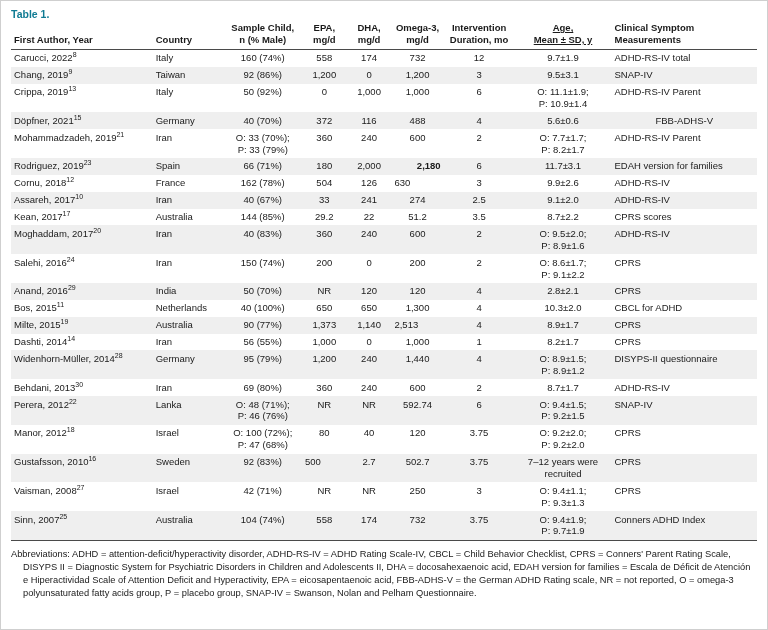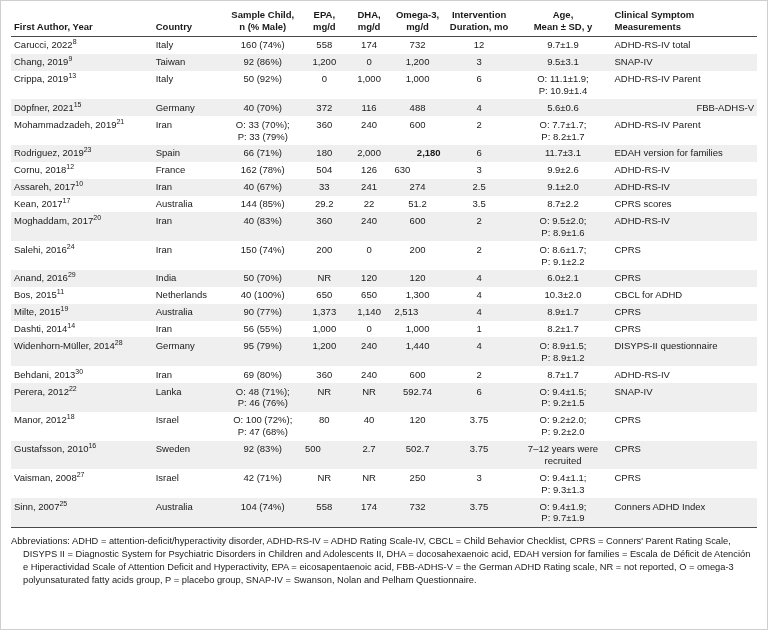--- a/index.html
+++ b/index.html
@@ -33,20 +33,21 @@
   sup { font-size: 7px; line-height: 0; }
   .footnote {
     font-size: 9.3px; line-height: 1.4; margin: 7px 0 0 0; color: #1a1a1a;
     padding-left: 12px; text-indent: -12px;
   }
 </style>
 </head>
 <body>
 
 <div class="page">
+  <p class="table-label">Table 1.</p>
 
   <table class="studies">
     <colgroup>
       <col style="width:19%">
       <col style="width:9.5%">
       <col style="width:10.5%">
       <col style="width:6%">
       <col style="width:6%">
       <col style="width:7%">
       <col style="width:9.5%">
@@ -60,21 +61,21 @@
           <th style="text-align: center;">Sample Child,
 n (% Male)</th>
           <th style="text-align: center;">EPA,
 mg/d</th>
           <th style="text-align: center;">DHA,
 mg/d</th>
           <th style="text-align: center;">Omega-3,
 mg/d</th>
           <th style="text-align: center;">Intervention
 Duration, mo</th>
-          <th style="text-align: center;">Age,
+          <th style="text-align: center; text-decoration: underline;">Age,
 Mean ± SD, y</th>
           <th style="text-align: left;">Clinical Symptom
 Measurements</th>
         </tr>
       </thead>
     <tbody id="table-body">
         <tr>
           <td style="text-align: left;">Carucci, 2022<sup>8</sup></td>
           <td style="text-align: left;">Italy</td>
           <td style="text-align: center;">160 (74%)</td>
@@ -110,21 +111,21 @@
         </tr>
         <tr>
           <td style="text-align: left;">Döpfner, 2021<sup>15</sup></td>
           <td style="text-align: left;">Germany</td>
           <td style="text-align: center;">40 (70%)</td>
           <td style="text-align: center;">372</td>
           <td style="text-align: center;">116</td>
           <td style="text-align: center;">488</td>
           <td style="text-align: center;">4</td>
           <td style="text-align: center;">5.6±0.6</td>
-          <td style="text-align: right;">FBB-ADHS-V</td>
+          <td style="text-align: center;">FBB-ADHS-V</td>
         </tr>
         <tr>
           <td style="text-align: left;">Mohammadzadeh, 2019<sup>21</sup></td>
           <td style="text-align: left;">Iran</td>
           <td style="text-align: center;">O: 33 (70%);
 P: 33 (79%)</td>
           <td style="text-align: center;">360</td>
           <td style="text-align: center;">240</td>
           <td style="text-align: center;">600</td>
           <td style="text-align: center;">2</td>
@@ -201,21 +202,21 @@
           <td style="text-align: left;">CPRS</td>
         </tr>
         <tr>
           <td style="text-align: left;">Anand, 2016<sup>29</sup></td>
           <td style="text-align: left;">India</td>
           <td style="text-align: center;">50 (70%)</td>
           <td style="text-align: center;">NR</td>
           <td style="text-align: center;">120</td>
           <td style="text-align: center;">120</td>
           <td style="text-align: center;">4</td>
-          <td style="text-align: center;">6.0±2.1</td>
+          <td style="text-align: center;">2.8±2.1</td>
           <td style="text-align: left;">CPRS</td>
         </tr>
         <tr>
           <td style="text-align: left;">Bos, 2015<sup>11</sup></td>
           <td style="text-align: left;">Netherlands</td>
           <td style="text-align: center;">40 (100%)</td>
           <td style="text-align: center;">650</td>
           <td style="text-align: center;">650</td>
           <td style="text-align: center;">1,300</td>
           <td style="text-align: center;">4</td>

